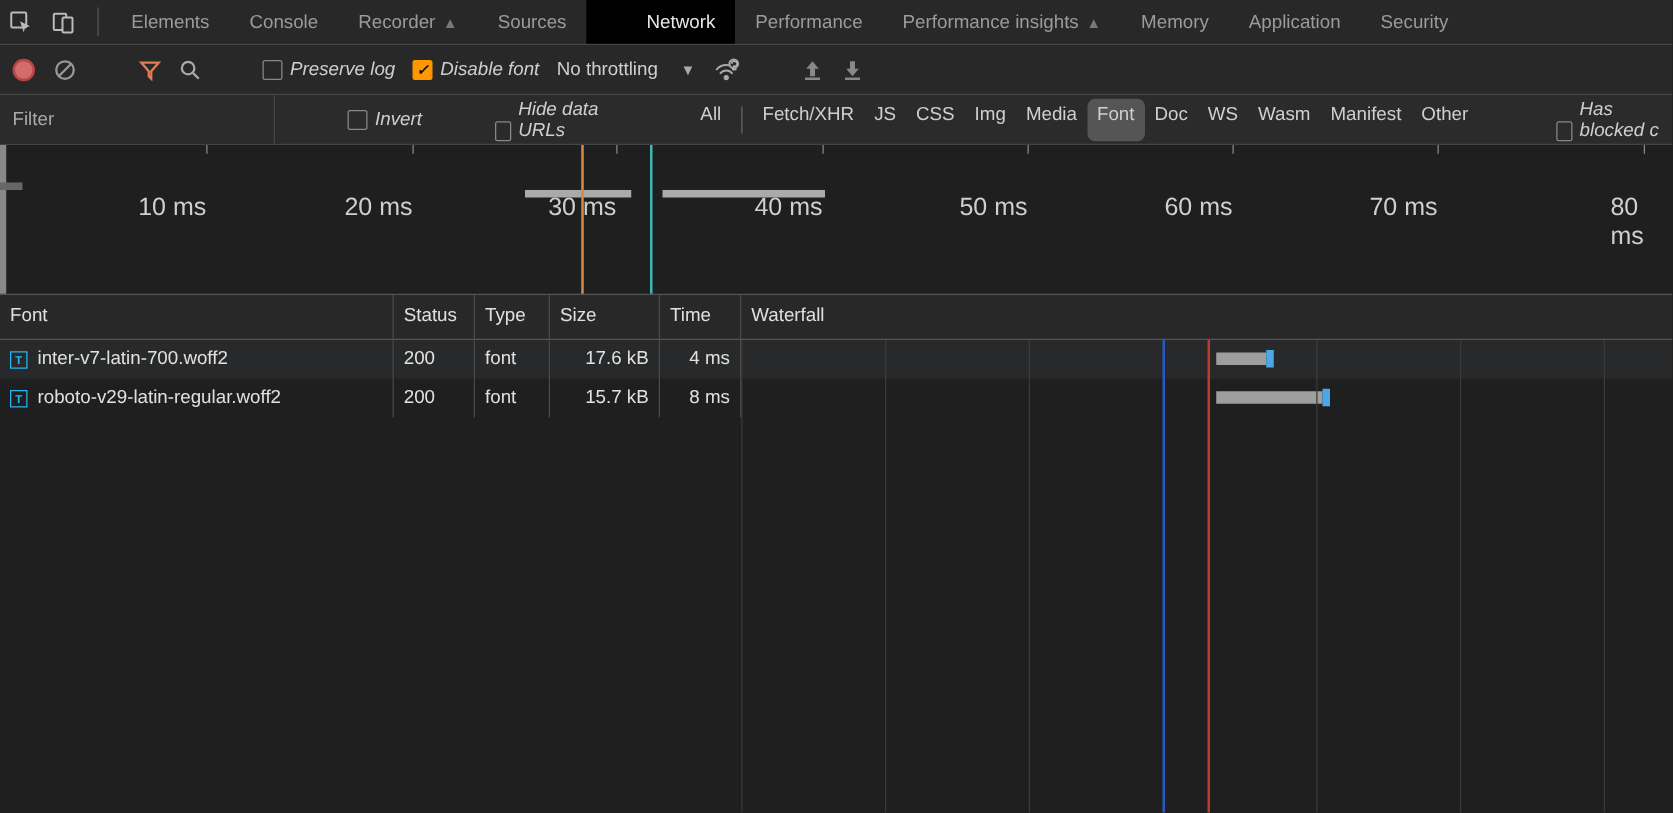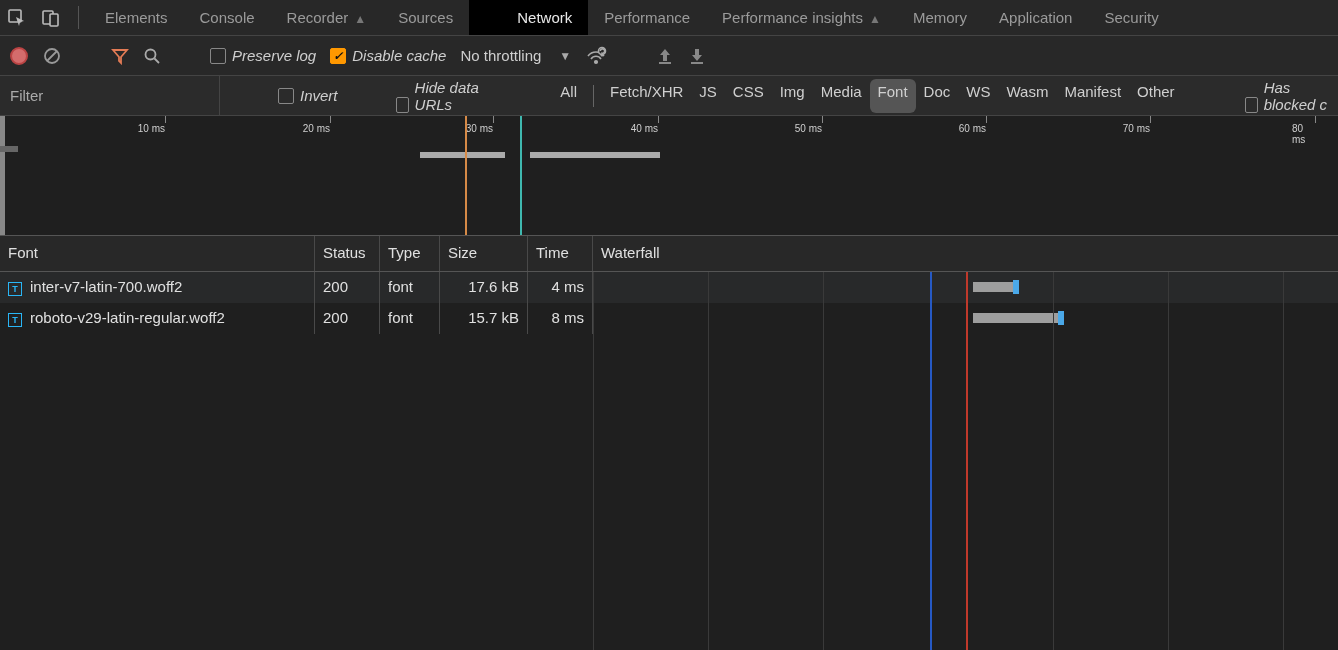--- a/index.html
+++ b/index.html
@@ -29,21 +29,21 @@
   .filter-input::placeholder { color:#aaa; }
   .filterbar .chk-wrap { margin-left:10px; }
   .type-pills { display:flex; gap:0; margin-left:6px; }
   .pill { padding:4px 8px; color:#cfcfcf; }
   .pill.active { background:#555; border-radius:6px; }
   .fsep { width:1px; background:#666; margin:6px 8px; height:22px; }
 
   
   .overview { height:120px; background:#1f1f1f; border-bottom:1px solid #555; position:relative; }
   .ov-labels { position:absolute; top:7px; left:0; right:0; height:20px; }
-  .ov-lbl { position:absolute; font-size:10px; color:#cfcfcf; transform:translateX(-100%); }
+  .ov-lbl { position:absolute; font-size:20px; color:#cfcfcf; transform:translateX(-100%);margin-top:32px; }
   .ov-grid { position:absolute; top:0; bottom:0; }
   .ov-grid .tick { position:absolute; top:0; width:1px; height:7px; background:#888; }
   .ov-bar { position:absolute; height:6px; background:#aaa; top:36px; }
   .ov-cursor { position:absolute; top:0; bottom:0; width:2px; }
   .ov-left-handle { position:absolute; top:0; bottom:0; left:0; width:5px; background:#888; }
   .thead { height:36px; background:#282828; border-bottom:1px solid #555; display:flex; font-size:15px; color:#e0e0e0; }
   .th, .td { padding:8px 8px; border-right:1px solid #494949; overflow:hidden; white-space:nowrap; }
   .col-name   { width:315px; }
   .col-status { width:65px; }
   .col-type   { width:60px; }
@@ -121,21 +121,21 @@
         <line x1="11.5" y1="11.5" x2="16" y2="16"></line>
       </svg>
   </div>
   <div class="vsep"></div>
   <label class="chk-wrap">
     <span class="checkbox"></span>
     <span>Preserve log</span>
   </label>
   <label class="chk-wrap">
     <span class="checkbox checked">✓</span>
-    <span>Disable cache</span>
+    <span>Disable font</span>
   </label>
   <div class="throttling">
     <span>No throttling</span>
     <span class="chev-down">▼</span>
   </div>
   <div>
     <svg width="22" height="22" viewBox="0 0 22 22" stroke="#aaa" fill="none" stroke-width="1.6">
       <path d="M3 11 A10 10 0 0 1 19 11"></path>
         <path d="M6 14 A6 6 0 0 1 16 14"></path>
         <circle cx="11" cy="17" r="1.3" fill="#aaa"></circle>

